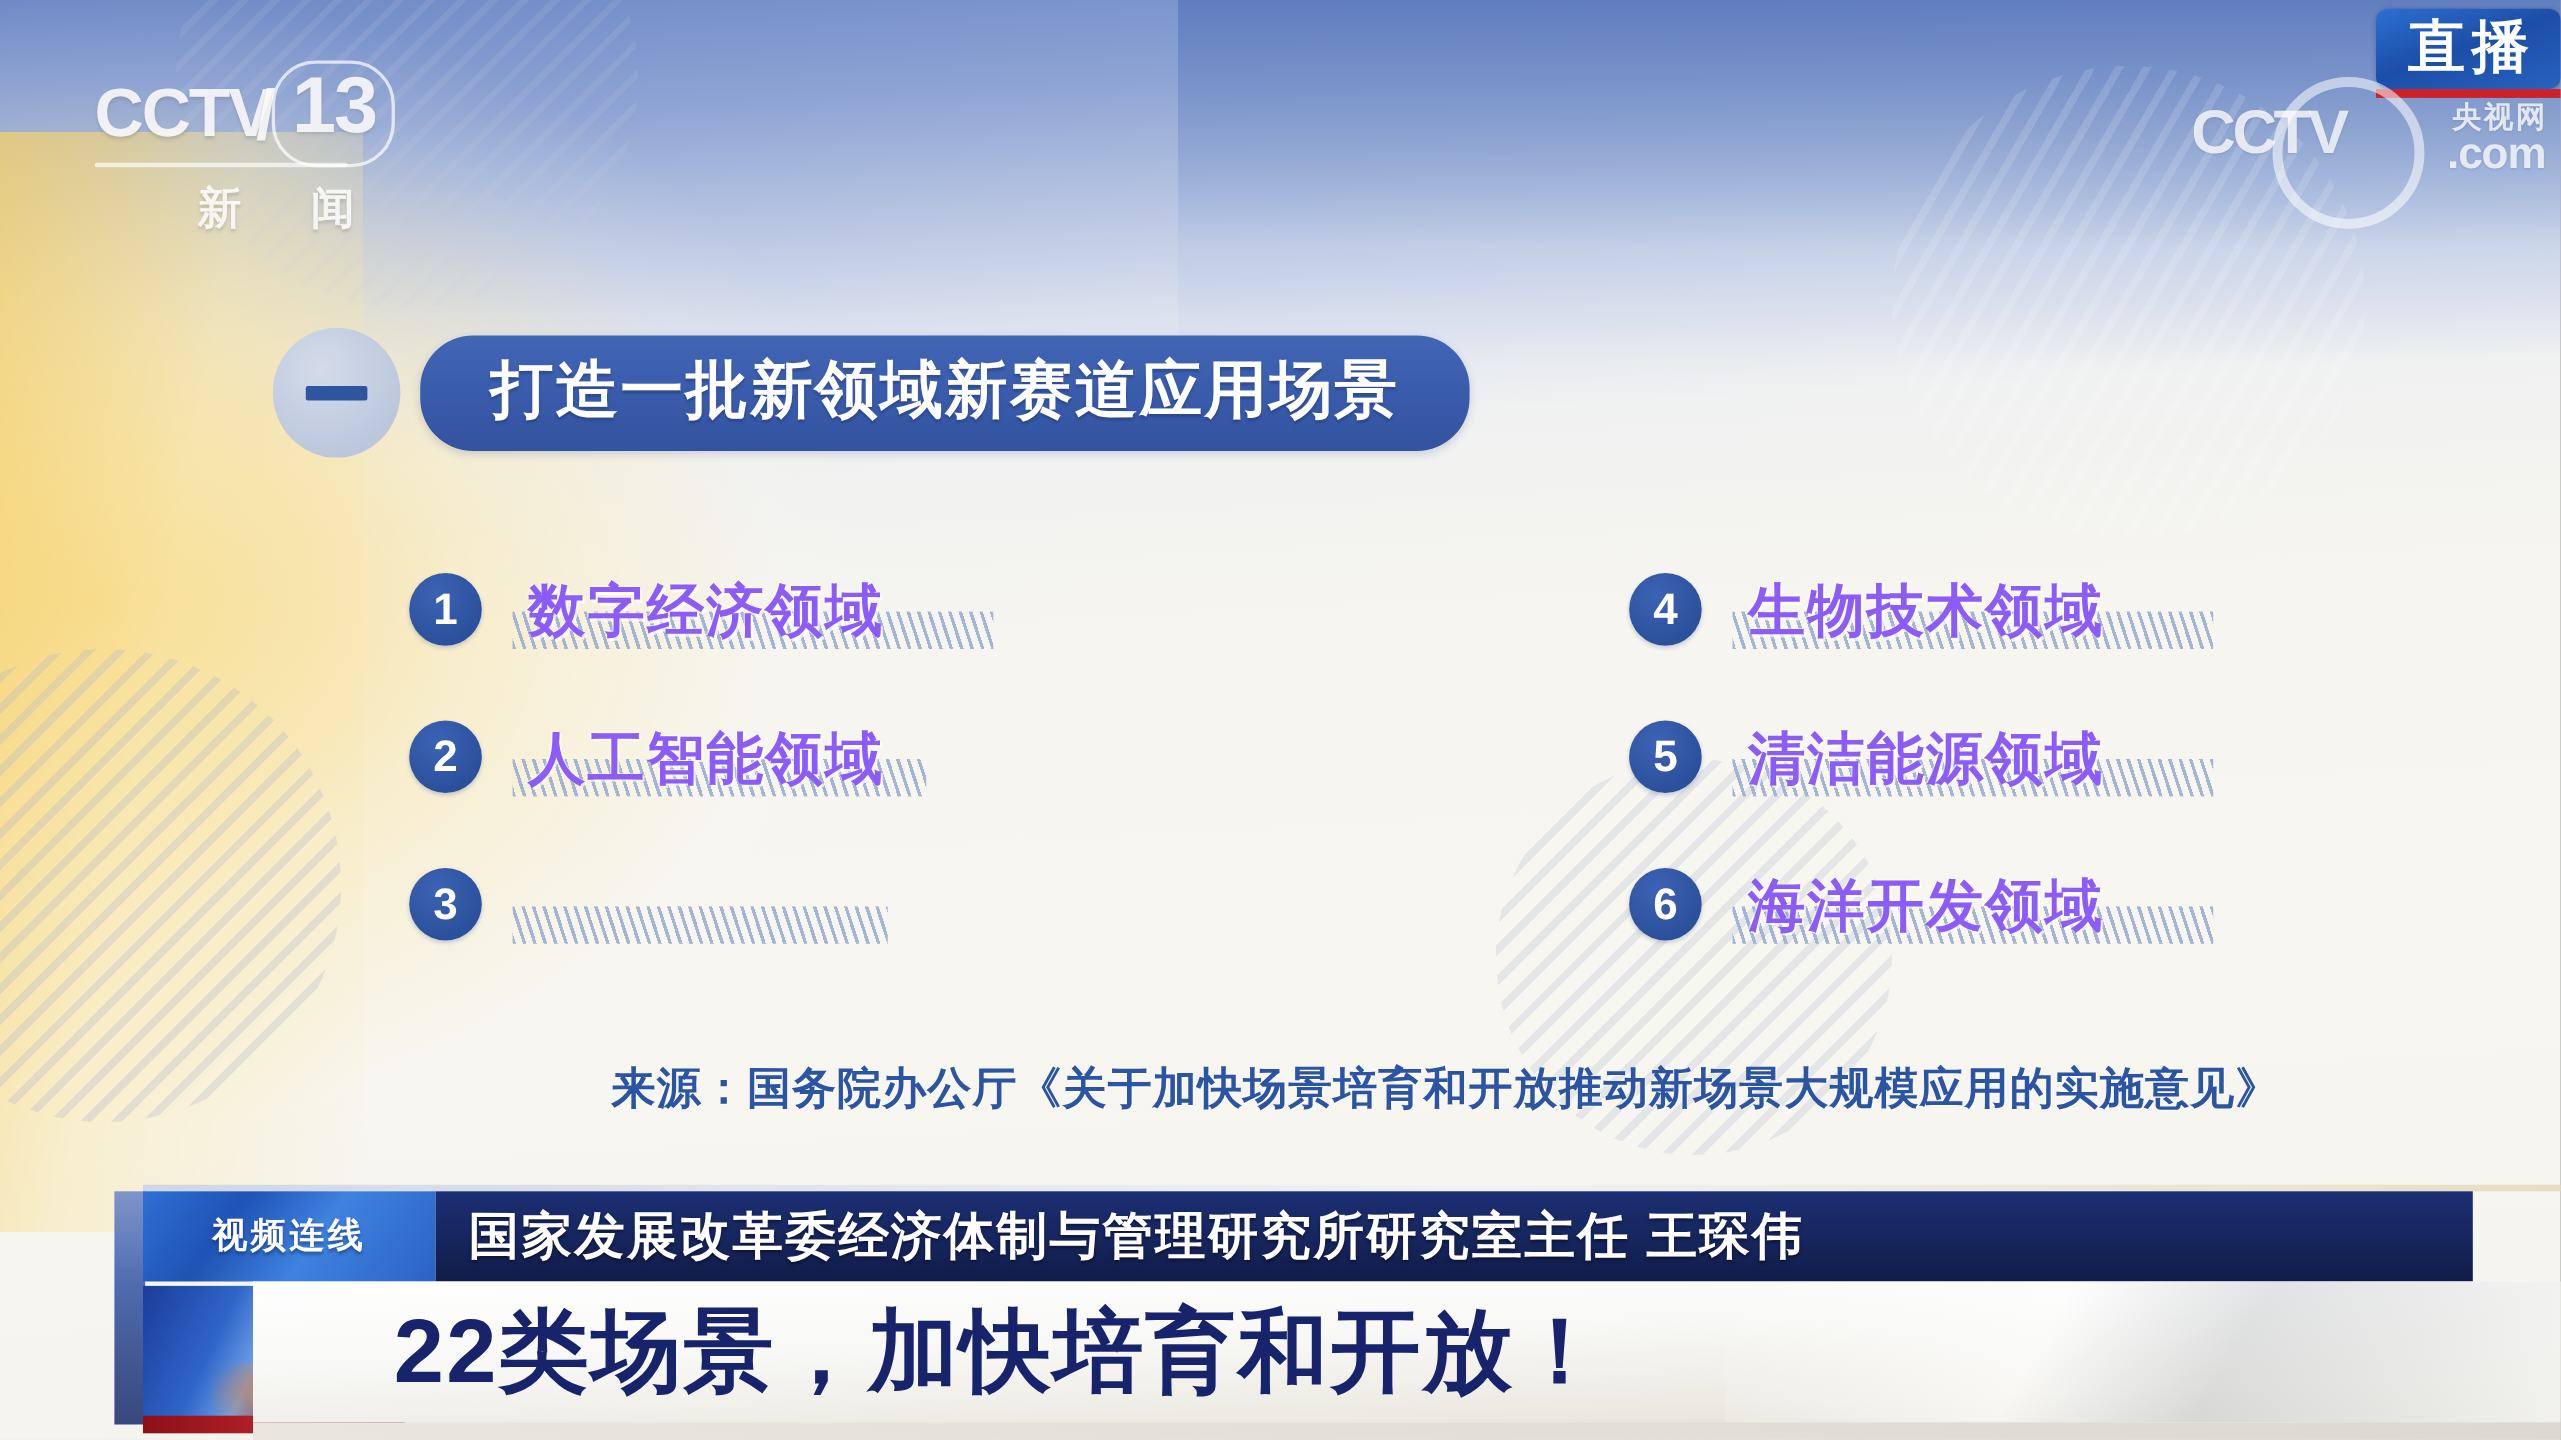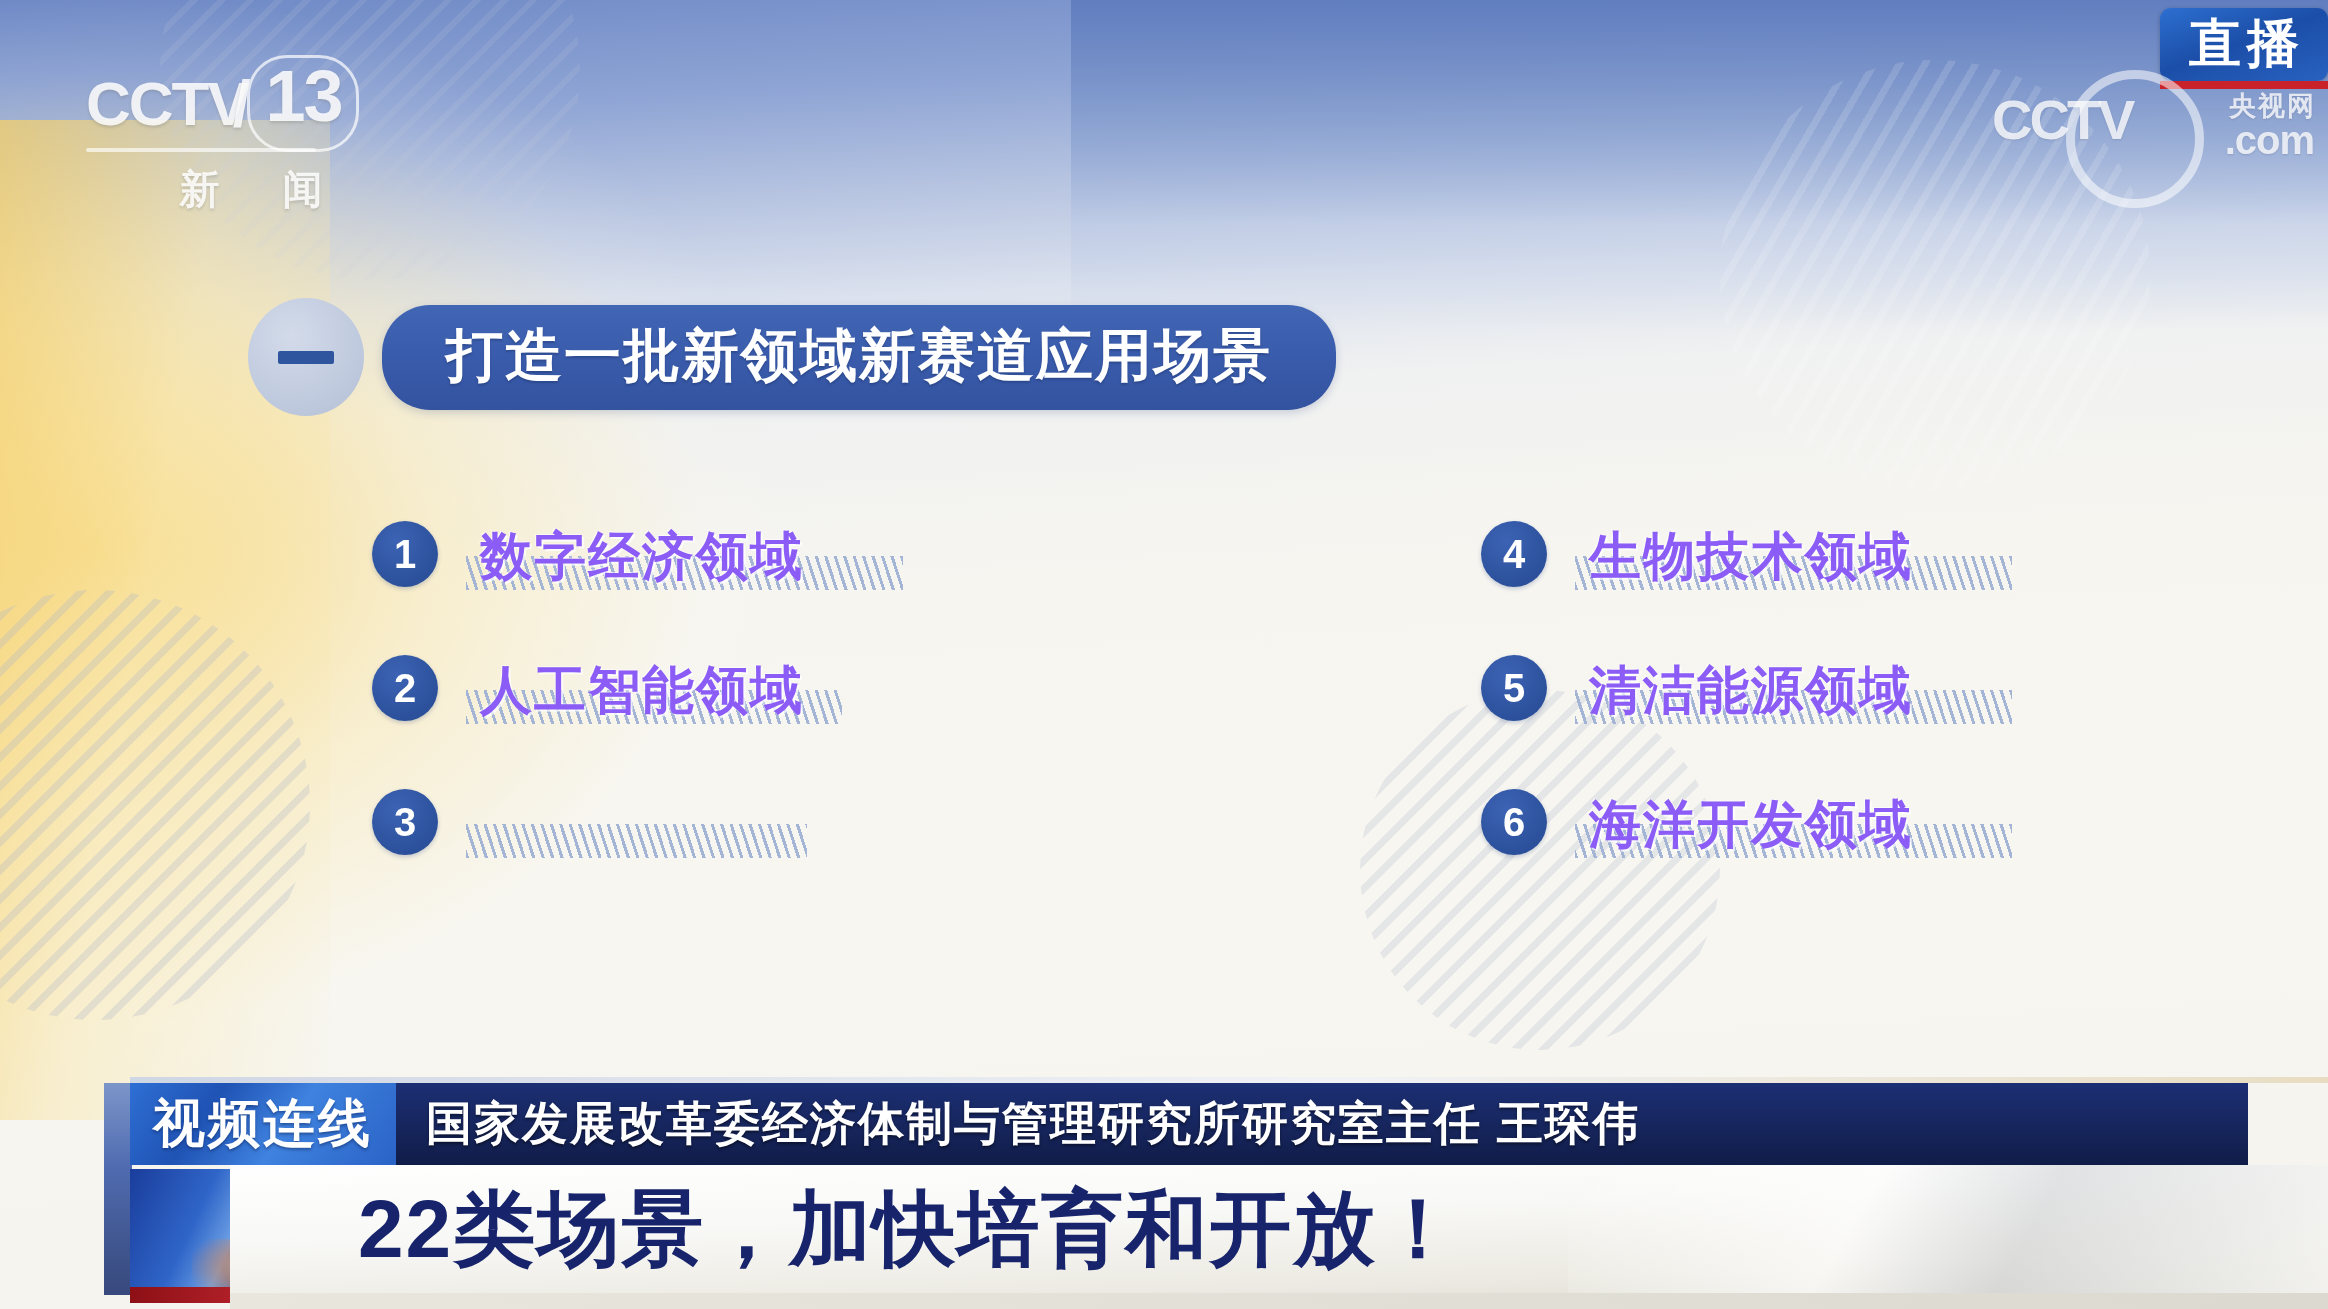--- a/index.html
+++ b/index.html
@@ -162,21 +162,21 @@
   .lt-toprule{
     position:absolute;left:130px;top:0;right:0;height:6px;
     background:linear-gradient(90deg,#cfd6e4 0%,#f0f2f6 55%,#e8ddc2 100%);
   }
   .lt-name-band{
     position:absolute;left:130px;top:6px;right:80px;height:82px;display:flex;
   }
   .lt-videolink{
     width:266px;flex:none;
     background:linear-gradient(125deg,#2f6fd4 0%,#1f53b4 30%,#3f82df 58%,#2a63c6 100%);
-    color:#fff;font-size:52px;font-weight:bold;letter-spacing:3px;
+    color:#fff;font-size:32px;font-weight:bold;letter-spacing:3px;
     display:flex;align-items:center;justify-content:center;
     text-shadow:0 2px 3px rgba(10,30,80,.45);
   }
   .lt-title{
     flex:1;
     background:linear-gradient(180deg,#1c2f74 0%,#16255c 55%,#101c48 100%);
     color:#fff;font-size:46px;font-weight:bold;letter-spacing:2px;
     display:flex;align-items:center;padding-left:30px;
     text-shadow:0 2px 3px rgba(0,0,0,.45);white-space:nowrap;
   }
@@ -321,20 +321,21 @@
         <div class="num-badge">6</div>
         <div class="item-body">
           <div class="hatch"></div>
           <div class="item-label">海洋开发领域</div>
         </div>
       </div>
     </div>
 
   </div>
 
+  <div class="source">来源：国务院办公厅《关于加快场景培育和开放推动新场景大规模应用的实施意见》</div>
 
   <div class="lower">
     <div class="lt-toprule"></div>
     <div class="lt-leftedge"></div>
 
     <div class="lt-name-band">
       <div class="lt-videolink">视频连线</div>
       <div class="lt-title">国家发展改革委经济体制与管理研究所研究室主任 王琛伟</div>
     </div>
 

